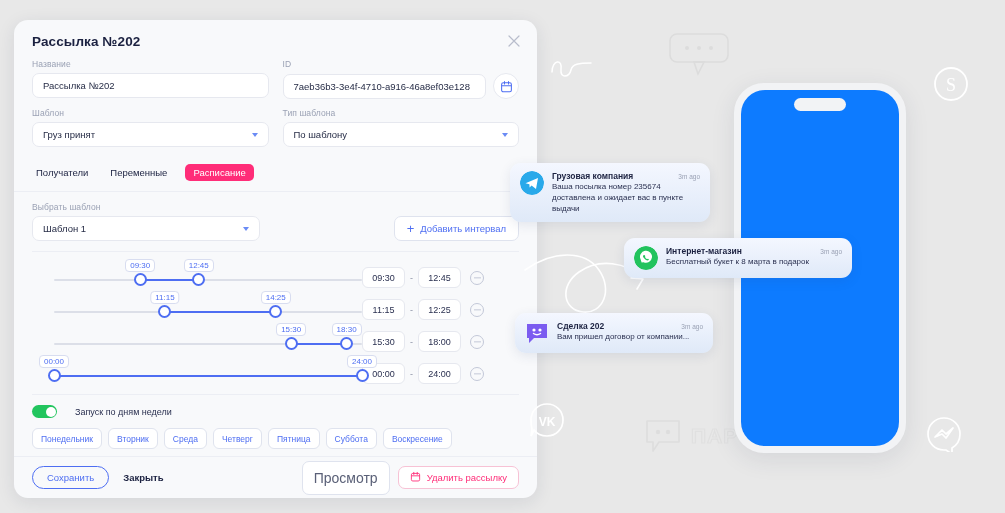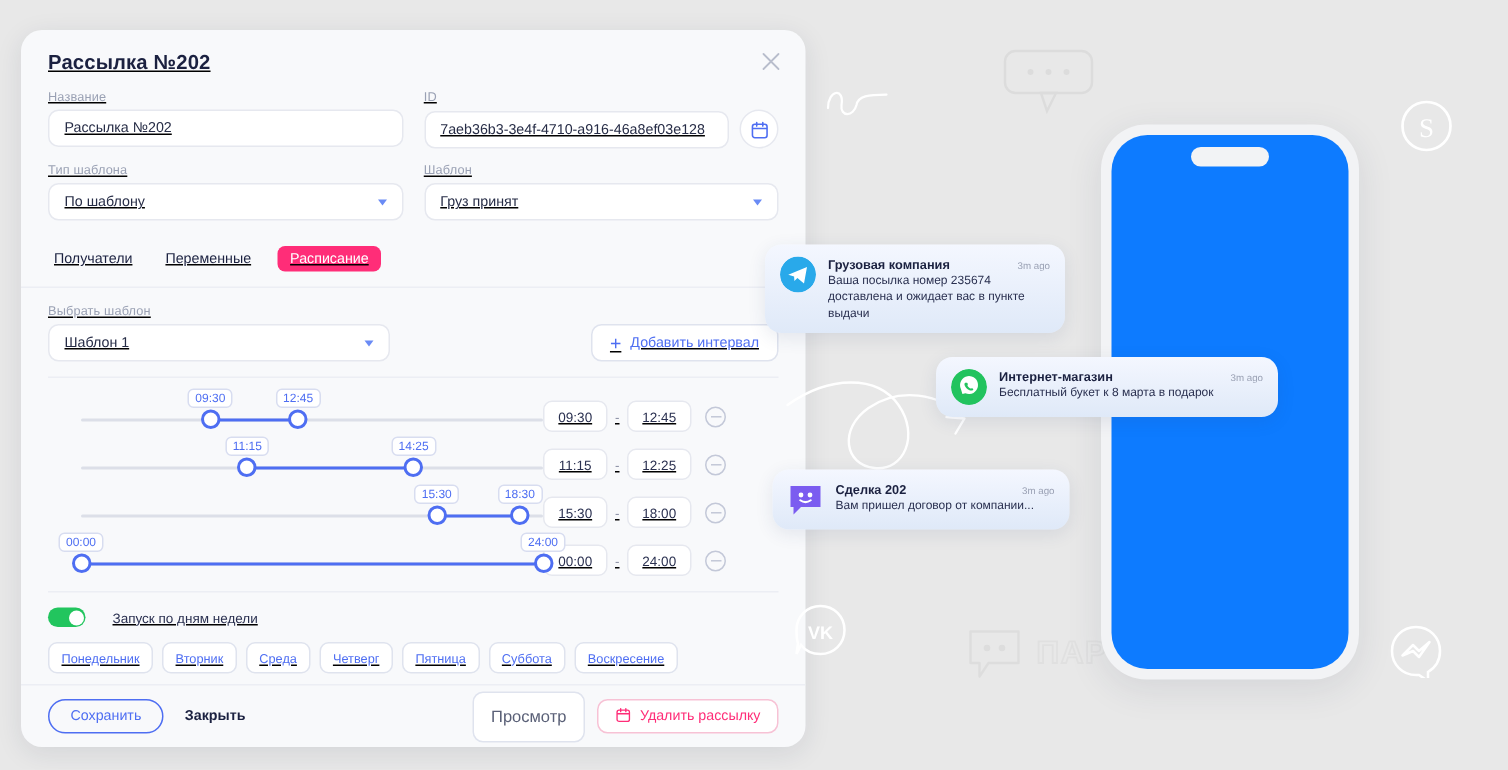--- a/index.html
+++ b/index.html
@@ -11,21 +11,20 @@
   body { background: #e8e8e8; position: relative; }
 
   
   .modal {
     position: absolute; left: 14px; top: 20px;
     width: 523px; height: 478px;
     background: #f8f9fb;
     border-radius: 14px;
     box-shadow: 0 4px 18px rgba(30,40,70,.10);
     overflow: hidden;
-    text-decoration: underline;
   }
   .modal-head {
     padding: 14px 18px 0 18px;
     position: relative;
   }
   .modal-title {
     font-size: 13.5px; font-weight: bold; color: #1b2140;
     letter-spacing: .1px;
   }
   .close-icon {
@@ -196,21 +195,21 @@
     font-size: 9.5px; color: #4e6ef2; cursor: pointer;
   }
   .btn-close {
     font-size: 9.5px; color: #1b2140; cursor: pointer; font-weight: bold;
   }
   .footer-right { margin-left: auto; display: flex; gap: 8px; align-items: center; }
   .btn-preview {
     height: 23px; padding: 16px 11px;
     background: #fff; border: 1px solid #dfe3ee; border-radius: 7px;
     display: flex; align-items: center;
-    font-size: 11px; color: #5a6077; cursor: pointer;
+    font-size: 14px; color: #5a6077; cursor: pointer;
   }
   .btn-delete {
     height: 23px; padding: 0 11px;
     background: #fff; border: 1px solid #f7c2d5; border-radius: 7px;
     display: flex; align-items: center; gap: 6px;
     font-size: 9.5px; color: #ff2d78; cursor: pointer;
   }
 
   
   .scene { position: absolute; left: 505px; top: 0; width: 500px; height: 513px; }
@@ -291,31 +290,31 @@
           <svg width="13" height="13" viewBox="0 0 16 16">
             <rect x="2" y="3.5" width="12" height="11" rx="2" fill="none" stroke="#4e6ef2" stroke-width="1.3"></rect>
             <path d="M2 7 H14" stroke="#4e6ef2" stroke-width="1.3"></path>
             <path d="M5.5 2 V5 M10.5 2 V5" stroke="#4e6ef2" stroke-width="1.3" stroke-linecap="round"></path>
           </svg>
         </div>
       </div>
     </div>
 
     <div class="field">
+      <div class="field-label">Шаблон</div>
+      <div class="select">
+        <span>Груз принят</span>
+        <span class="caret"></span>
+      </div>
+    </div>
+
+    <div class="field">
       <div class="field-label">Тип шаблона</div>
       <div class="select">
         <span>По шаблону</span>
-        <span class="caret"></span>
-      </div>
-    </div>
-
-    <div class="field">
-      <div class="field-label">Шаблон</div>
-      <div class="select">
-        <span>Груз принят</span>
         <span class="caret"></span>
       </div>
     </div>
   </div>
 
   <div class="tabs">
     <div class="tab">Получатели</div>
     <div class="tab">Переменные</div>
     <div class="tab active">Расписание</div>
   </div>

